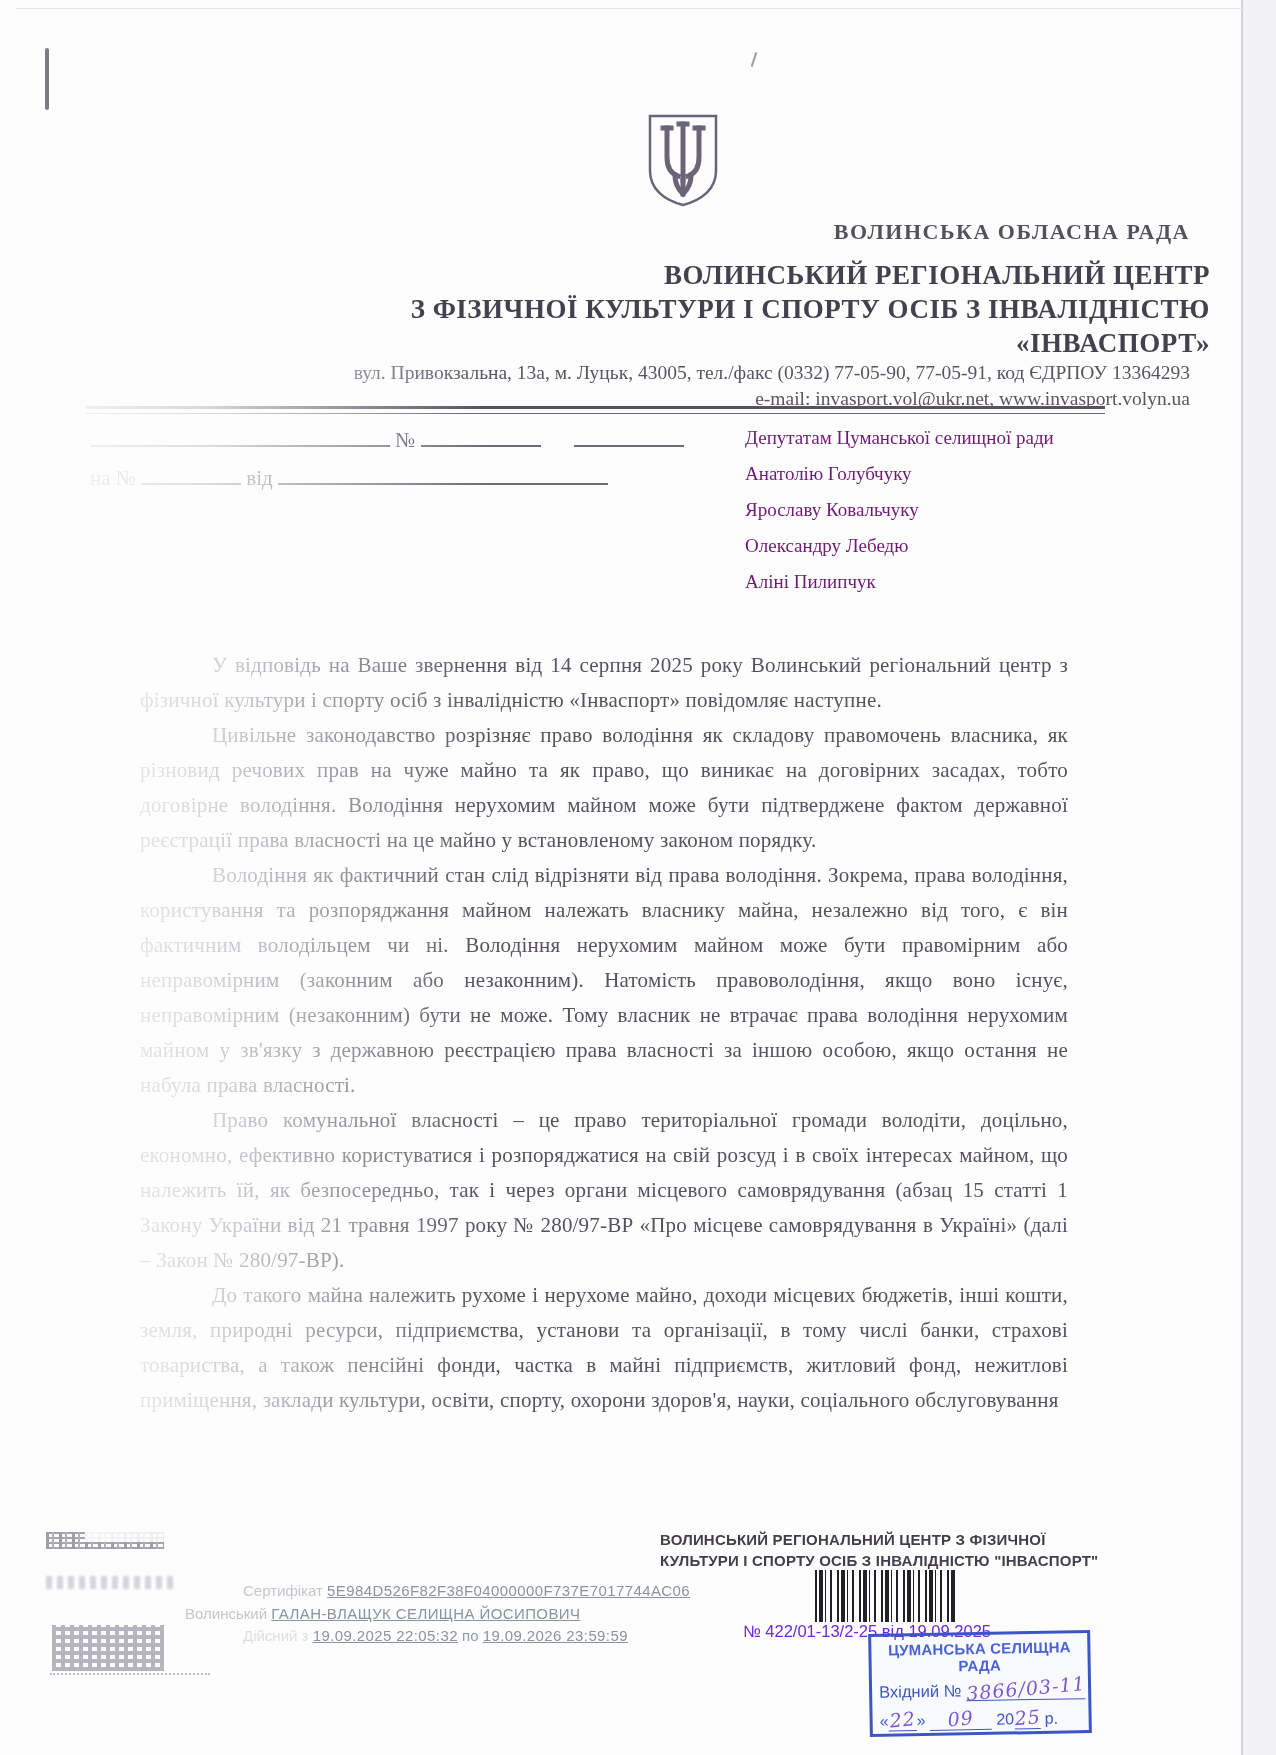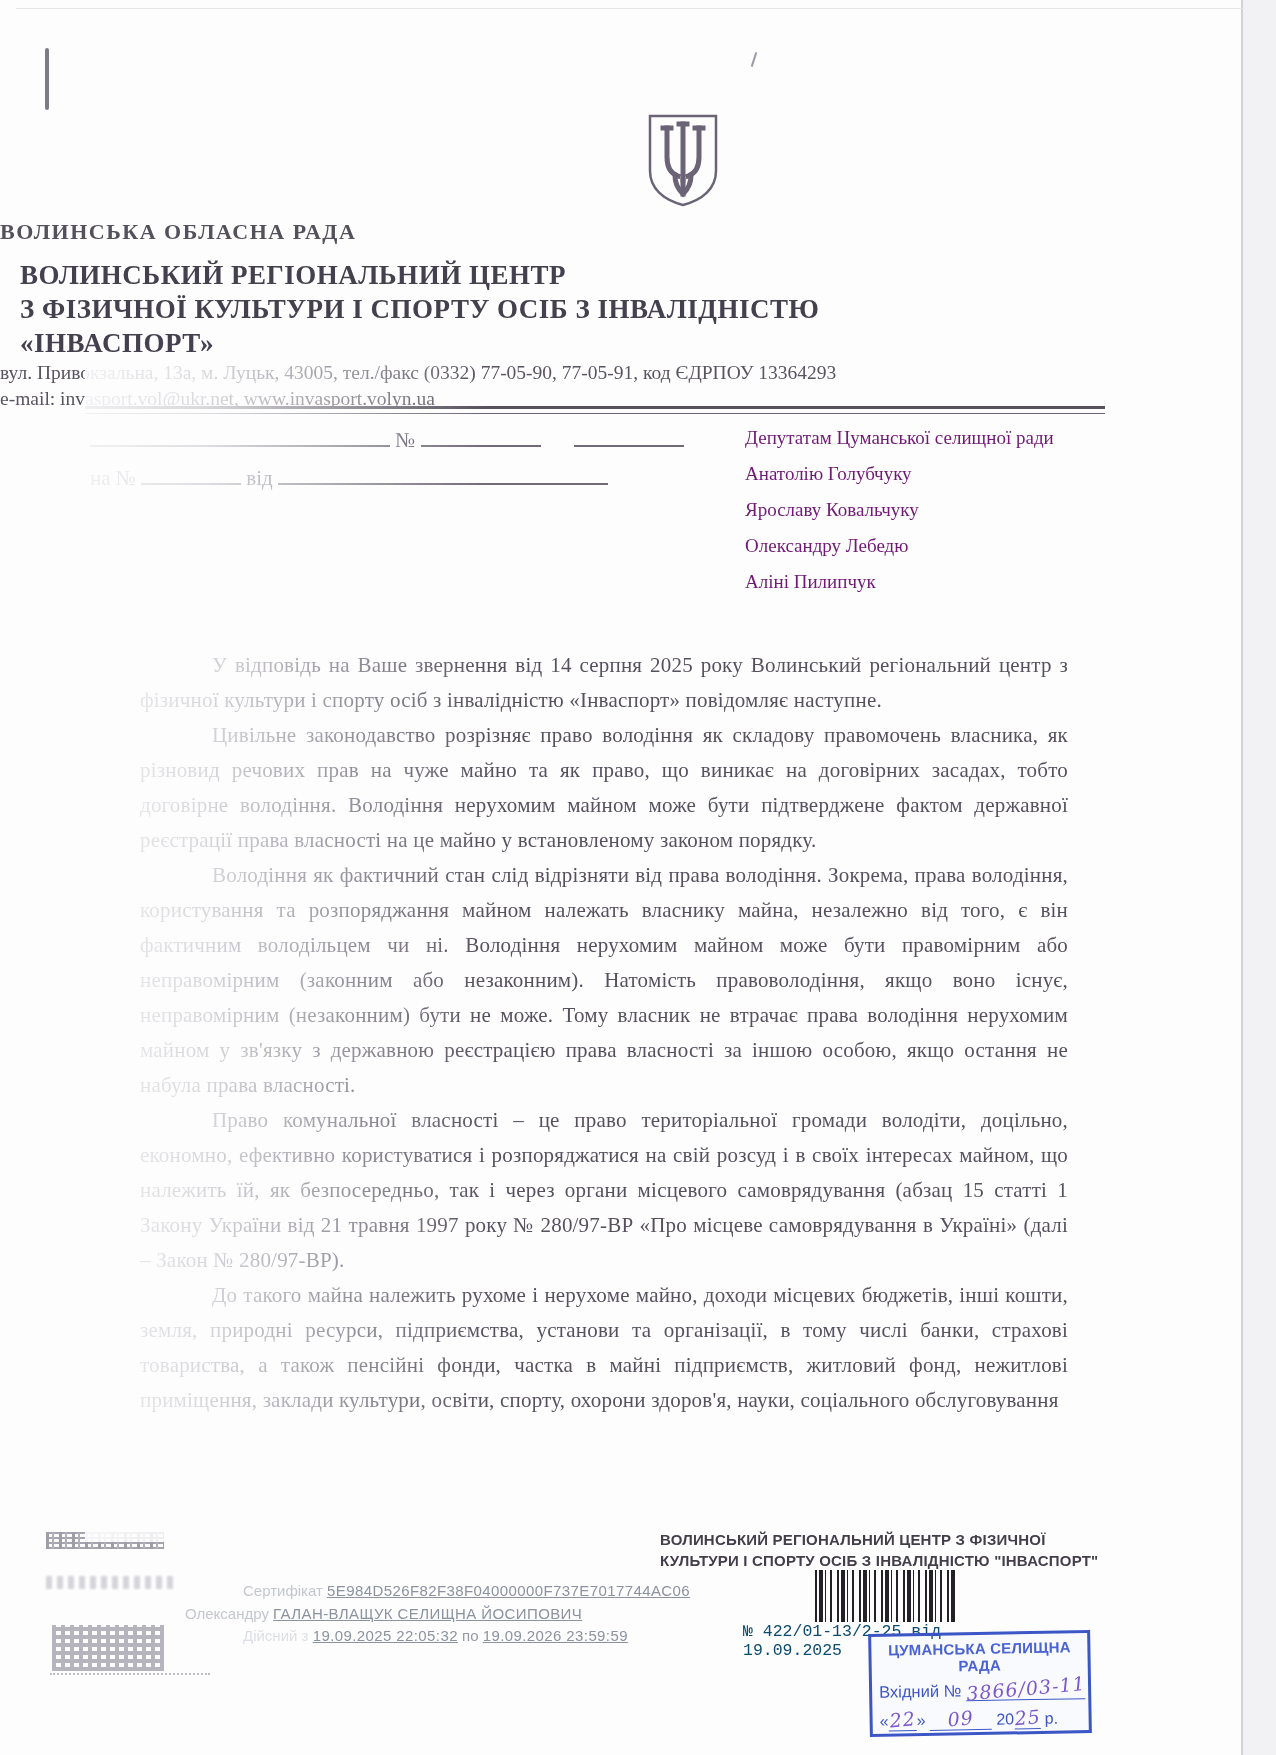--- a/index.html
+++ b/index.html
@@ -6,21 +6,21 @@
   .page{position:relative;width:1276px;height:1755px;margin:0 auto;background:#fdfdfe;overflow:hidden;
         font-family:"Liberation Serif",serif;color:#57515f;}
   .abs{position:absolute;}
   
   .edge-right{left:1241px;top:0;width:35px;height:1755px;background:#f2f1f4;border-left:2px solid #d2d1d8;}
   .edge-top{left:16px;top:8px;width:1228px;height:1px;background:#e6e5ea;}
   .corner-mark{left:45px;top:48px;width:4px;height:62px;background:#7d7a84;border-radius:2px;}
   .artifact-slash{left:753px;top:52px;width:2px;height:15px;background:#a09aa8;transform:rotate(18deg);}
   
   .crest{left:645px;top:113px;width:76px;height:96px;}
-  .center-line{left:0;width:1190px;text-align:left;color:#49434f;}
+  .center-line{left:0;width:1190px;text-align:right;color:#49434f;}
   .h-council{top:219px;font-size:22px;font-weight:bold;letter-spacing:1.5px;color:#54505c;}
   .h-org{font-weight:bold;font-size:27px;letter-spacing:0.5px;color:#45404d;padding-left:20px;}
   .h-org1{top:260px;}
   .h-org2{top:294px;}
   .h-org3{top:328px;}
   .h-addr{top:362px;font-size:19.5px;color:#5a5462;}
   .h-email{top:388px;font-size:19.5px;color:#5a5462;}
   .rule{left:85px;top:406px;width:1020px;height:4px;border-top:3.5px solid #57525e;border-bottom:1.5px solid #6a6572;}
   
   .ref-block{left:90px;top:424px;width:770px;font-size:21px;color:#5d5766;}
@@ -48,21 +48,21 @@
   .sig-row{height:22.5px;}
   .sig-lbl{opacity:.55;}
   .sig-lbl.faint{opacity:.3;}
   .sig-val{text-decoration:underline;color:#8b92a0;letter-spacing:.4px;}
   .sig-indent{padding-left:58px;}
   
   .footer-org{left:660px;top:1529px;width:470px;font-family:"Liberation Sans",sans-serif;
      font-weight:bold;font-size:15px;line-height:21px;color:#433e4a;letter-spacing:.2px;}
   .barcode{left:815px;top:1570px;width:142px;height:52px;
     background:repeating-linear-gradient(90deg,#232127 0 2px,transparent 2px 4px,#232127 4px 8px,transparent 8px 10px,#232127 10px 11px,transparent 11px 15px,#232127 15px 17px,transparent 17px 22px);}
-  .doc-number{left:743px;top:1622px;width:280px;font-family:Liberation Mono, monospace;font-size:16.5px;color:#0c4a6e;}
+  .doc-number{left:743px;top:1622px;width:280px;font-family:Liberation Sans, sans-serif;font-size:16.5px;color:#6d28d9;}
   
   .stamp{left:869px;top:1632px;width:216px;height:97px;border:3px solid #3d56c6;transform:rotate(-1deg);
      font-family:"Liberation Sans",sans-serif;color:#3d56c6;background:rgba(70,95,205,0.02);z-index:6;}
   .stamp-title{margin-top:5px;text-align:center;font-weight:bold;font-size:15px;letter-spacing:.2px;color:#4a63d4;}
   .stamp-row2{margin-top:4px;padding-left:7px;font-size:16.5px;white-space:nowrap;}
   .stamp-row3{margin-top:6px;padding-left:7px;font-size:16px;white-space:nowrap;}
   .uline{display:inline-block;border-bottom:1.5px solid #3d56c6;text-align:center;}
   .hand{display:inline-block;font-family:"DejaVu Serif",serif;font-style:italic;color:#7b58cf;transform:rotate(-4deg);}
   .hand-num{font-size:19px;letter-spacing:1px;}
 </style>
@@ -135,21 +135,21 @@
   <div class="abs smudge"></div>
   <div class="abs qr2"></div>
   <div class="abs qr2-line"></div>
 
   <div class="abs sig-block">
     <div class="sig-row">
       <span class="sig-lbl sig-indent">Сертифікат</span>
       <span class="sig-val">5E984D526F82F38F04000000F737E7017744AC06</span>
     </div>
     <div class="sig-row">
-      <span class="sig-lbl">Олександру</span>
+      <span class="sig-lbl">Волинський</span>
       <span class="sig-val">ГАЛАН-ВЛАЩУК СЕЛИЩНА ЙОСИПОВИЧ</span>
     </div>
     <div class="sig-row">
       <span class="sig-lbl faint sig-indent">Дійсний з</span>
       <span class="sig-val">19.09.2025 22:05:32</span>
       <span>по</span>
       <span class="sig-val">19.09.2026 23:59:59</span>
     </div>
   </div>
 

